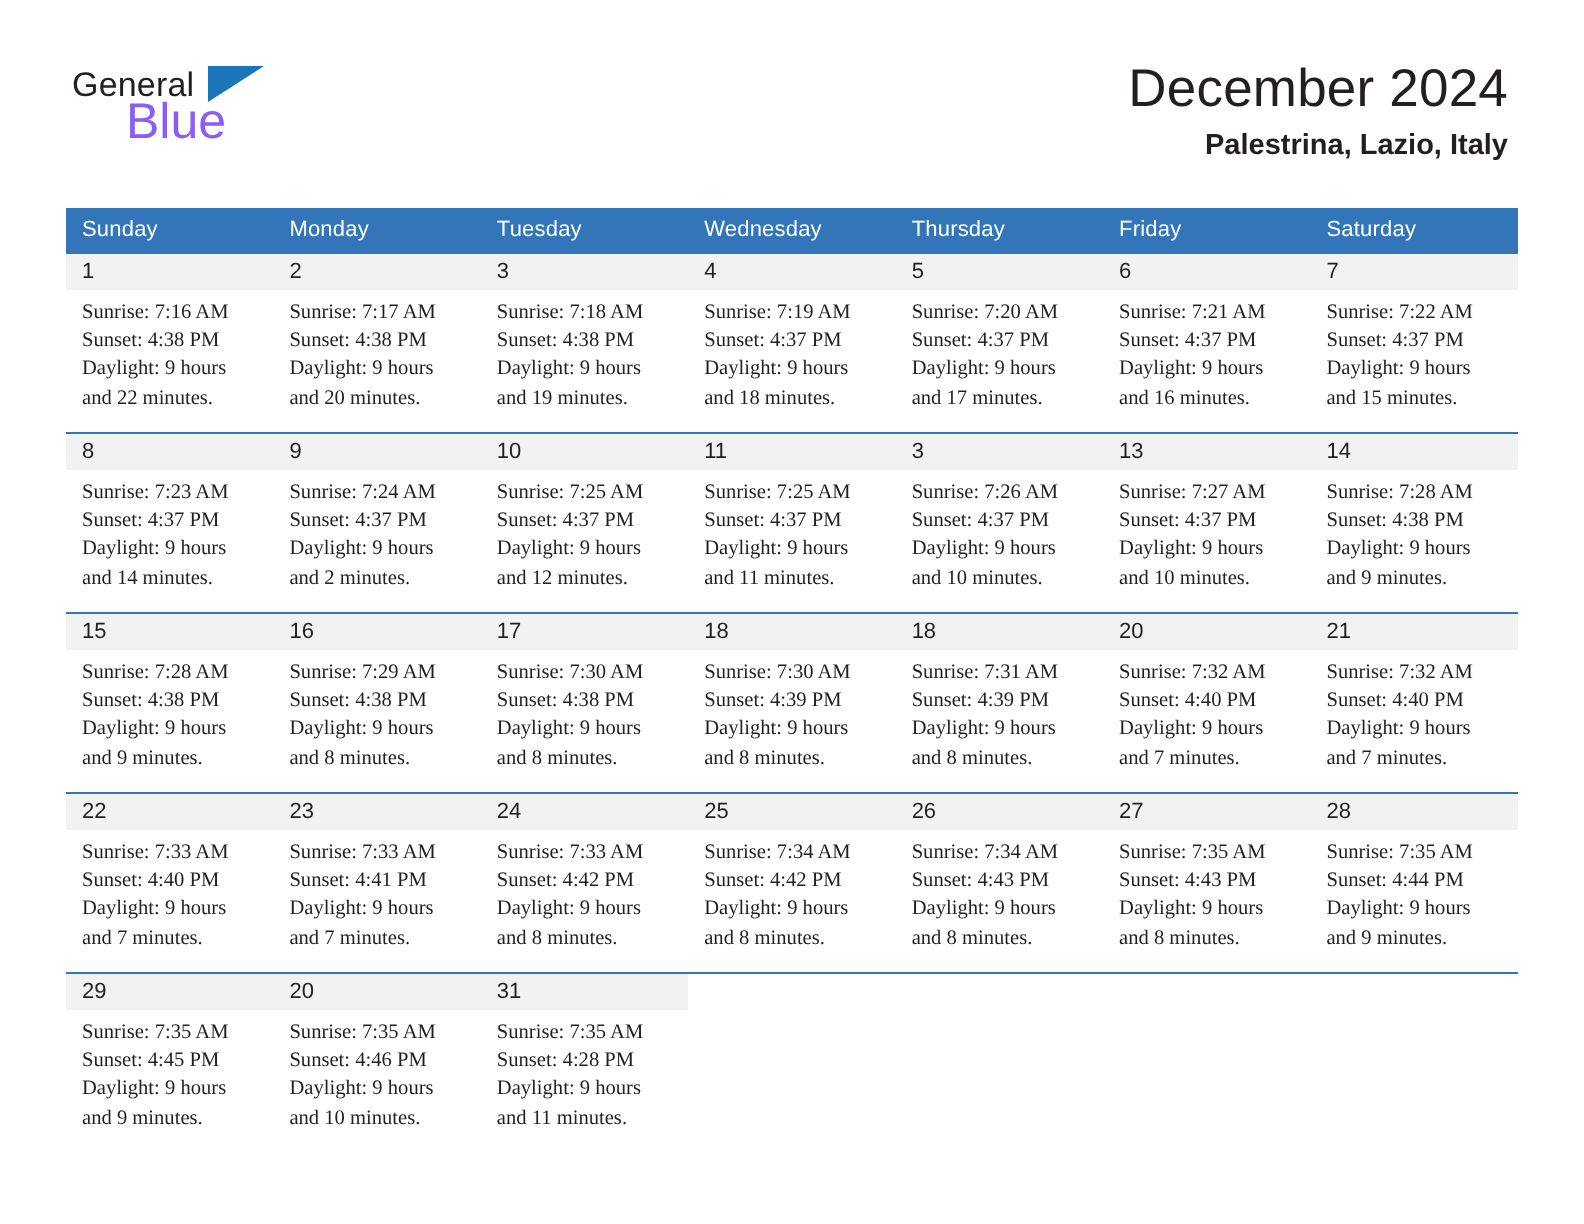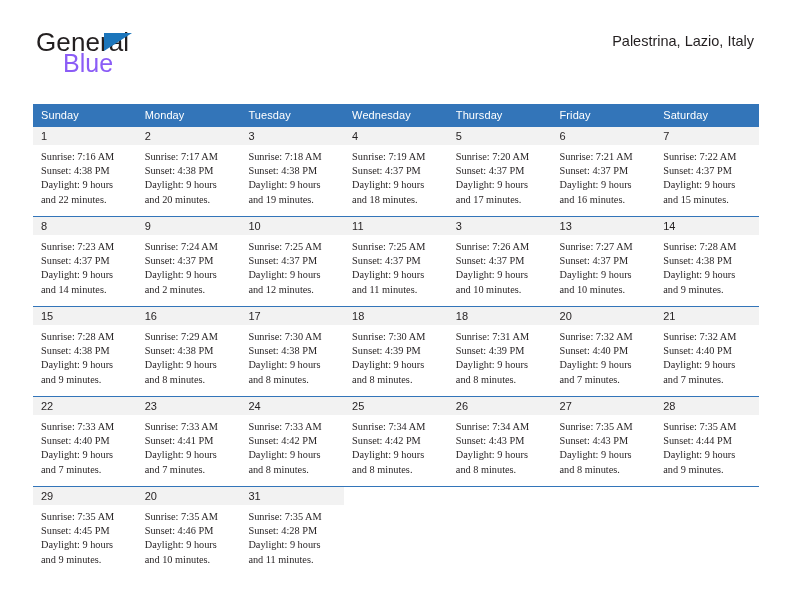--- a/index.html
+++ b/index.html
@@ -32,21 +32,21 @@
     height: 74px;
   }
 
   .logo {
     position: relative;
     width: 120px;
     height: 46px;
     padding-top: 4px;
   }
   .logo-general {
-    font-size: 26px;
+    font-size: 17px;
     color: #231f20;
     letter-spacing: 0.1px;
     line-height: 21px;
     font-family: "Liberation Sans", sans-serif;
   }
   .logo-blue {
     font-size: 25px;
     color: #8b5cf6;
     line-height: 21px;
     margin-left: 27px;
@@ -69,21 +69,21 @@
   }
   .cal-title {
     font-size: 26.5px;
     font-weight: normal;
     color: #231f20;
     line-height: 32px;
     letter-spacing: 0.1px;
   }
   .cal-subtitle {
     font-size: 14.5px;
-    font-weight: normal;
+    font-weight: bold;
     color: #231f20;
     line-height: 20px;
     margin-top: 3px;
   }
 
   
   .calendar {
     position: absolute;
     left: 33px;
     top: 104px;
@@ -140,20 +140,21 @@
 
   <div class="header">
 
     <div class="logo">
       <span class="logo-general">General</span>
       <span class="logo-triangle"></span>
       <span class="logo-blue">Blue</span>
     </div>
 
     <div class="title-block">
+      <div class="cal-title">December 2024</div>
       <div class="cal-subtitle">Palestrina, Lazio, Italy</div>
     </div>
 
   </div>
 
   <table class="calendar">
     <thead>
       <tr>
         <th>Sunday</th>
         <th>Monday</th>

